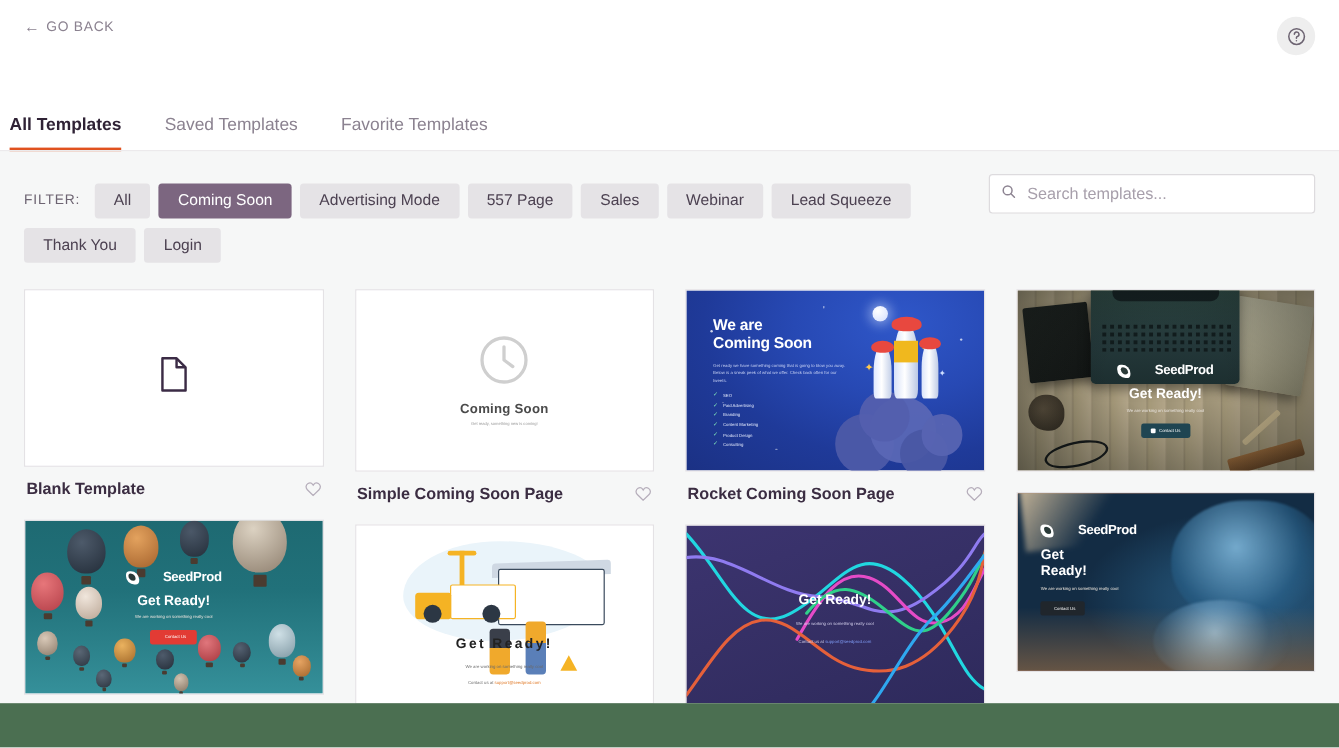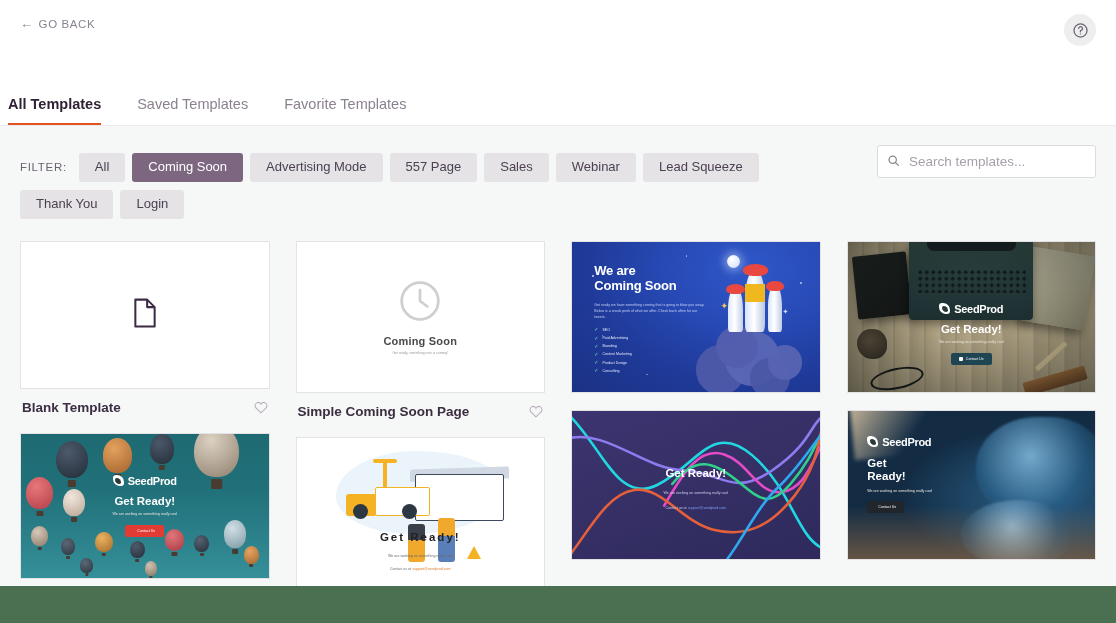--- a/index.html
+++ b/index.html
@@ -107,21 +107,21 @@
     cursor: pointer;
     white-space: nowrap;
     line-height: 1.15;
   }
   .chip.active {
     background: #7c6680;
     color: #ffffff;
   }
   .search-wrap {
     position: relative;
-    width: 219px;
+    width: 272px;
     margin-top: -8px;
     border-radius: 10px;
   }
   .search-input {
     width: 100%;
     height: 33px;
     border: 1px solid #dddbde;
     border-radius: 3px;
     background: #ffffff;
     padding: 0 10px 0 31px;
@@ -213,21 +213,21 @@
              background-image: radial-gradient(circle, #101a1b 42%, transparent 44%);
              background-size: 6.5px 6.5px; opacity:.95;}
   .book-l { position:absolute; left:3%; top:8%; width:22%; height:42%; background:linear-gradient(135deg,#1e2321,#121514); border-radius:2px; transform: rotate(-6deg); box-shadow: 3px 4px 8px rgba(0,0,0,.45);}
   .book-r { position:absolute; right:2%; top:6%; width:26%; height:50%; background:linear-gradient(160deg,#b9b59d,#8e8a72); border-radius:2px; transform: rotate(9deg); box-shadow: -3px 5px 9px rgba(0,0,0,.4);}
   .pine { position:absolute; left:4%; bottom:22%; width:12%; height:20%; background:radial-gradient(circle at 40% 40%, #5e5240, #2e281f); border-radius:50% 50% 45% 55%; }
   .glasses { position:absolute; left:9%; bottom:2%; width:22%; height:14%; border:2px solid #15191a; border-radius:50%; transform:rotate(-12deg); }
   .ruler { position:absolute; right:3%; bottom:3%; width:26%; height:9%; background:linear-gradient(#9b6a3b,#6e4827); transform:rotate(-16deg); border-radius:2px;}
   .pen { position:absolute; right:10%; bottom:22%; width:16%; height:3%; background:#c9b78e; transform:rotate(-42deg); border-radius:2px;}
 
   
-  .sp-logo { display:flex; gap:4px; justify-content:center; }
+  .sp-logo { display:flex; align-items:center; gap:20px; justify-content:center; }
   .sp-mark { width:11px; height:11px; border-radius:3px 7px 3px 7px; background:#fff; position:relative; flex:0 0 auto;}
   .sp-mark::after{ content:""; position:absolute; inset:2.5px; border-radius:2px 5px 2px 5px; background:#2a3a38; }
   .sp-name { color:#fff; font-size:11px; font-weight:bold; letter-spacing:-.3px;}
   .gr-h { color:#fff; font-size:11.5px; font-weight:bold; margin-top:8px; text-align:center; }
   .gr-p { color:#e8e3dd; font-size:3.6px; margin-top:5px; text-align:center; }
   .gr-btn { margin-top:9px; background:#1f4552; color:#fff; font-size:3.6px; padding:4px 8px; border-radius:2px; display:inline-flex; gap:3px; align-items:center; }
   .gr-btn .sq { width:4px; height:4px; background:#fff; border-radius:1px; display:inline-block;}
 
   
   .bal-art { background: linear-gradient(#1e6a72 0%, #21717a 40%, #2b8089 70%, #35909a 100%); }
@@ -515,20 +515,28 @@
                     <span class="tx">Product Design</span>
                   </div>
                 <div class="rk-li">
                     <span class="ck">✓</span>
                     <span class="tx">Consulting</span>
                   </div>
               </div>
             </div>
           </div>
         </div>
+        <div class="card-foot">
+          <span class="card-name">Rocket Coming Soon Page</span>
+          <span class="heart">
+            <svg width="14" height="13" viewBox="0 0 24 22" fill="none" stroke="#b6aebb" stroke-width="1.8">
+              <path d="M12 20.2 3.6 12C.9 9.3 1.3 5 4.6 3.1c2.4-1.4 5.3-.6 6.8 1.6l.6.9.6-.9c1.5-2.2 4.4-3 6.8-1.6 3.3 1.9 3.7 6.2 1 8.9z"></path>
+            </svg>
+          </span>
+        </div>
       </div>
 
       <div class="card">
         <div class="thumb" style="height:150px">
           <div class="art wv-art">
             <svg width="100%" height="100%" viewBox="0 0 247 150" preserveAspectRatio="none" style="position:absolute;inset:0">
               <path d="M-5 2 C 30 35, 45 95, 85 75 S 140 10, 180 45 S 225 130, 252 140" fill="none" stroke="#21d7e0" stroke-width="2.6" stroke-linecap="round"></path>
               <path d="M-5 28 C 35 18, 70 58, 110 60 S 160 88, 200 60 S 238 12, 252 4" fill="none" stroke="#8f7bf0" stroke-width="2.6" stroke-linecap="round"></path>
               <path d="M92 96 C 112 60, 128 36, 152 44 S 186 86, 210 82 S 240 48, 252 30" fill="none" stroke="#e54bc7" stroke-width="2.6" stroke-linecap="round"></path>
               <path d="M100 74 C 124 44, 142 52, 164 70 S 196 100, 218 74 S 244 30, 252 16" fill="none" stroke="#2fd08a" stroke-width="2.6" stroke-linecap="round"></path>

